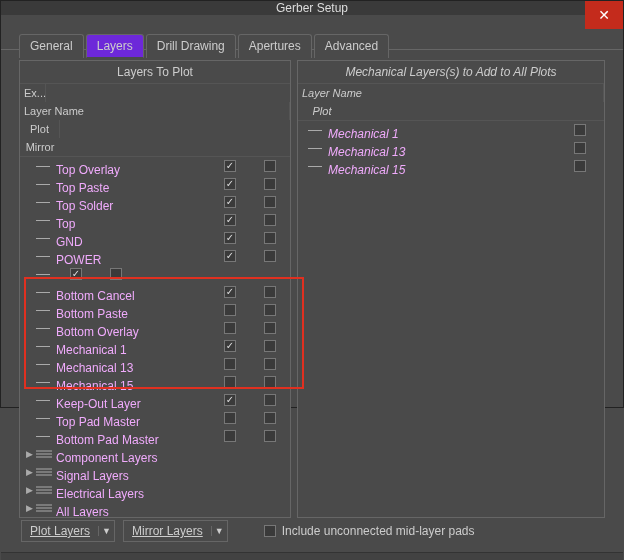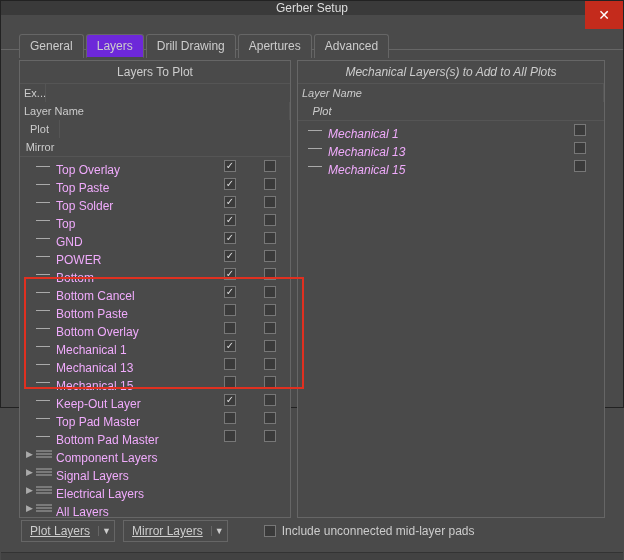--- a/index.html
+++ b/index.html
@@ -338,21 +338,20 @@
               </span>
               <span class="cb-cell">
                 <span class="cb"></span>
               </span>
             </div>
             <div class="row">
               <span class="expand"></span>
               <span class="icon">
                 <span class="layer-line"></span>
               </span>
-              <span class="name">Bottom</span>
               <span class="cb-cell">
                 <span class="cb checked"></span>
               </span>
               <span class="cb-cell">
                 <span class="cb"></span>
               </span>
             </div>
             <div class="row">
               <span class="expand"></span>
               <span class="icon">

